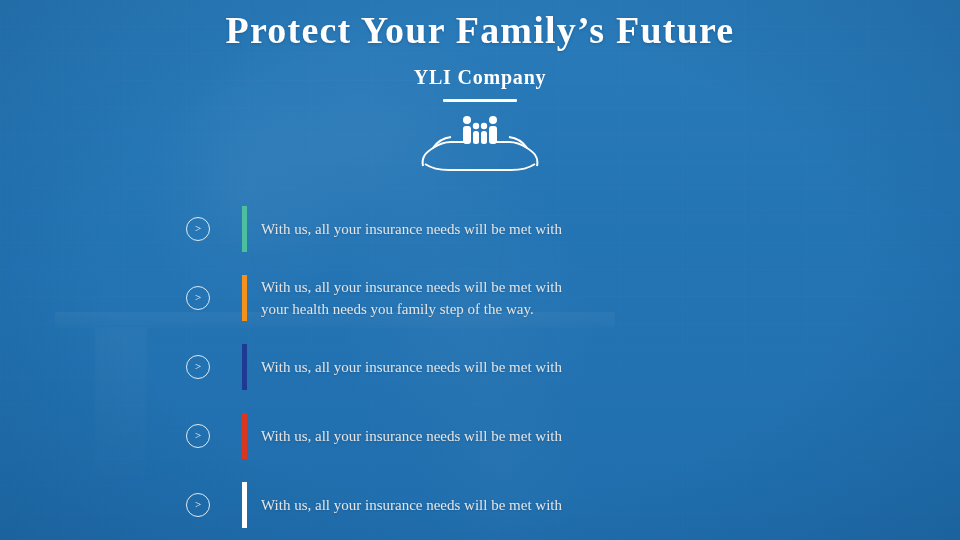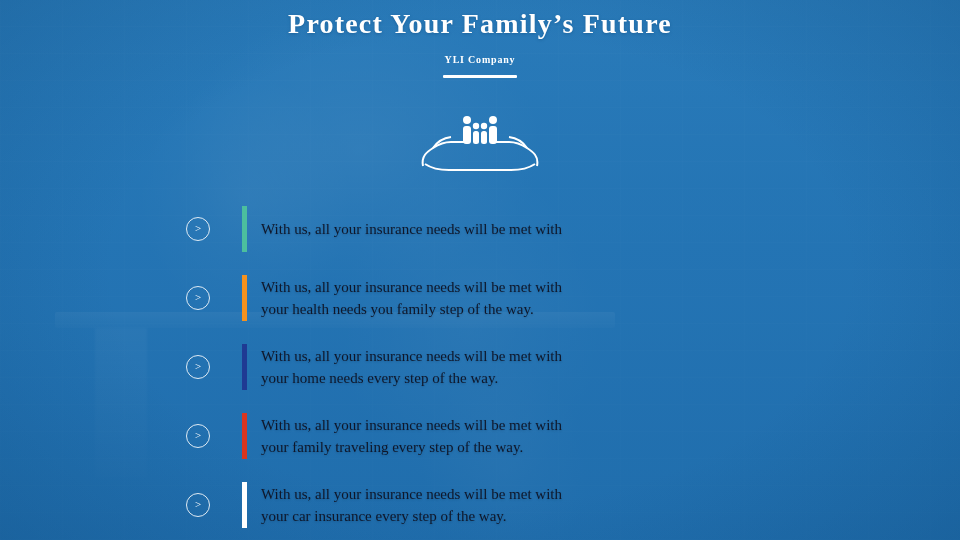--- a/index.html
+++ b/index.html
@@ -77,30 +77,30 @@
   .header {
     position: absolute;
     top: 8px;
     left: 0;
     width: 960px;
     text-align: center;
     z-index: 5;
   }
   .title {
     color: #ffffff;
-    font-size: 28px;
+    font-size: 38px;
     font-weight: bold;
     letter-spacing: 1.2px;
     margin: 0;
     text-shadow: 0 1px 3px rgba(10,60,105,0.35);
     font-family: "Liberation Serif", serif;
   }
   .subtitle {
     color: #ffffff;
-    font-size: 10px;
+    font-size: 20px;
     font-weight: bold;
     letter-spacing: 0.8px;
     margin: 14px 0 0 0;
     font-family: "Liberation Serif", serif;
   }
   .divider {
     width: 74px;
     height: 3px;
     background: #ffffff;
     margin: 10px auto 0 auto;
@@ -144,21 +144,21 @@
     font-family: "Liberation Serif", serif;
   }
   .bar {
     flex: 0 0 auto;
     width: 5px;
     height: 46px;
     margin-left: 32px;
   }
   .bullet-text {
     margin-left: 14px;
-    color: #0f172a;
+    color: #e5e5e5;
     font-size: 15px;
     line-height: 22px;
     font-family: "Liberation Serif", serif;
     text-shadow: 0 1px 2px rgba(12,60,100,0.30);
   }
 </style>
 </head>
 <body>
 
 <div class="slide">
@@ -224,36 +224,33 @@
         <div>With us, all your insurance needs will be met with</div>
         <div>your health needs you family step of the way.</div>
       </div>
     </div>
 
     <div class="bullet-row">
       <span class="arrow-badge">&gt;</span>
       <span class="bar" style="background:#1f3a93"></span>
       <div class="bullet-text">
         <div>With us, all your insurance needs will be met with</div>
-        <div>your home needs every step of the way.</div>
       </div>
     </div>
 
     <div class="bullet-row">
       <span class="arrow-badge">&gt;</span>
       <span class="bar" style="background:#d9351f"></span>
       <div class="bullet-text">
         <div>With us, all your insurance needs will be met with</div>
-        <div>your family traveling every step of the way.</div>
       </div>
     </div>
 
     <div class="bullet-row">
       <span class="arrow-badge">&gt;</span>
       <span class="bar" style="background:#ffffff"></span>
       <div class="bullet-text">
         <div>With us, all your insurance needs will be met with</div>
-        <div>your car insurance every step of the way.</div>
       </div>
     </div>
 
   </div>
 </div>
 
 </body></html>

